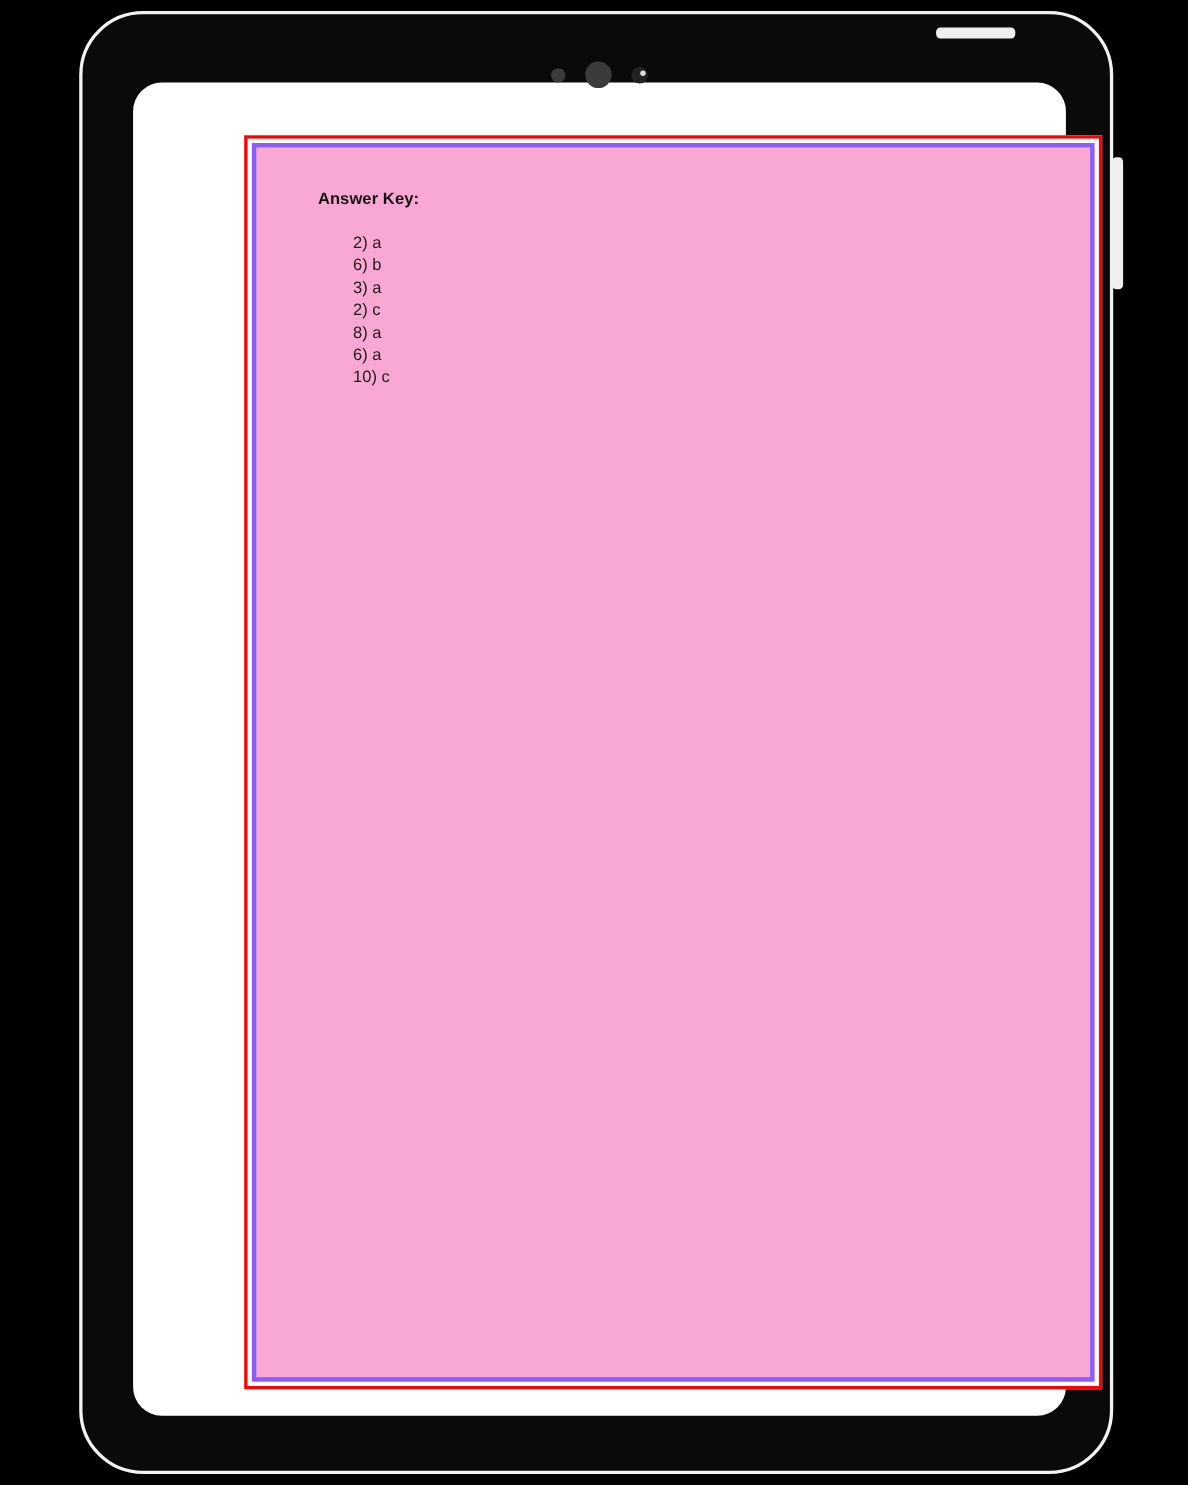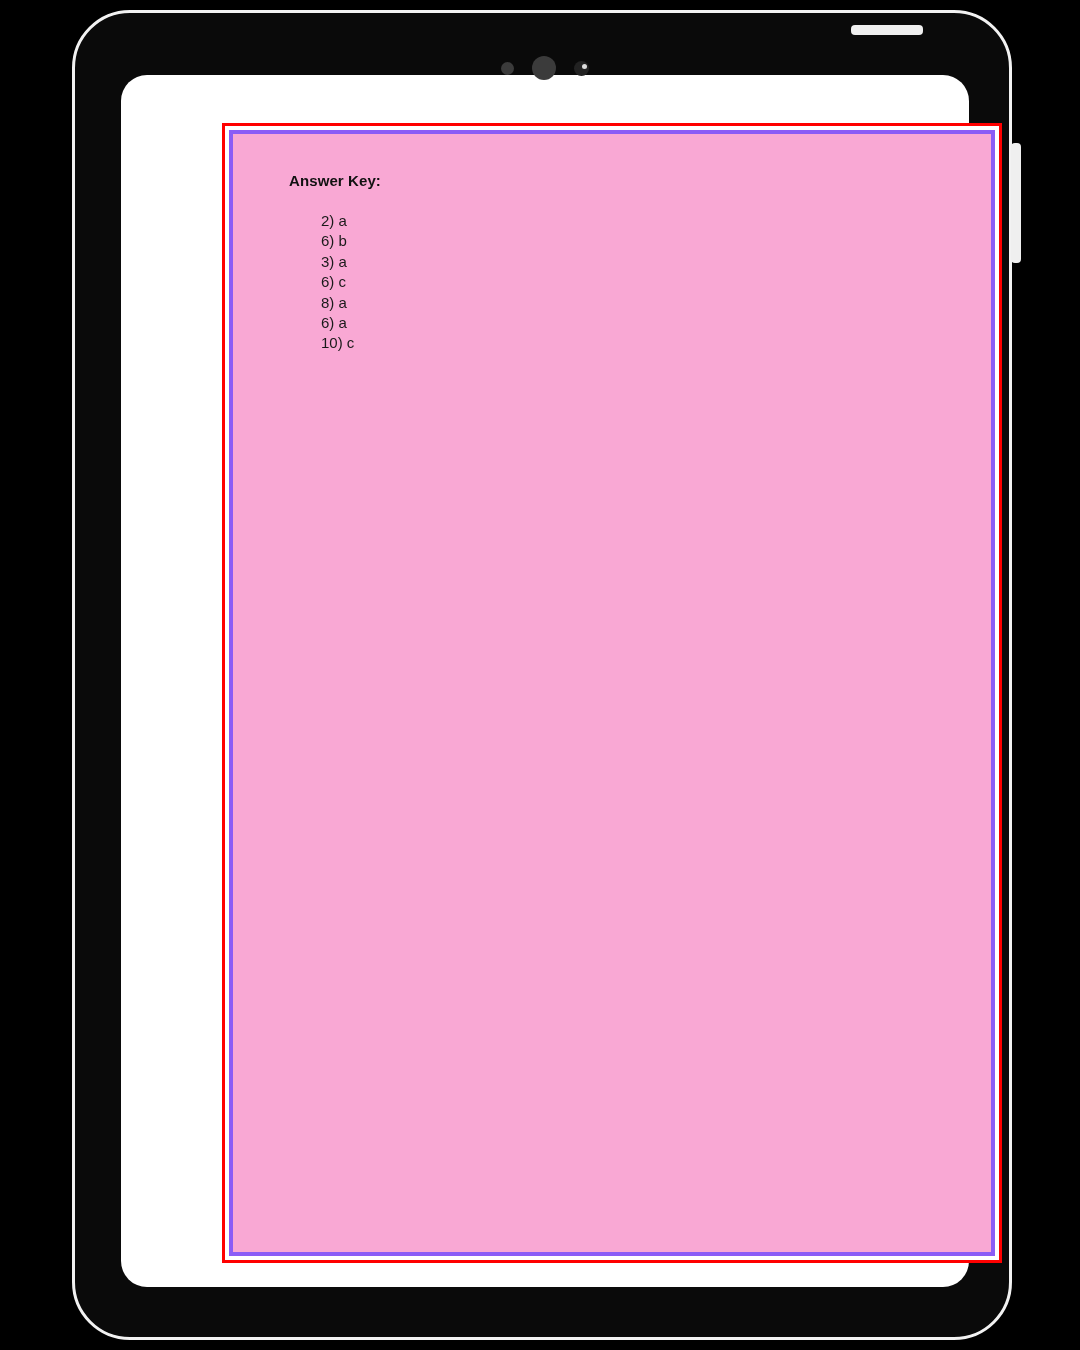--- a/index.html
+++ b/index.html
@@ -178,21 +178,21 @@
         <div class="page-inner">
 
           <div class="doc-content">
 
             <h1 class="doc-title">Answer Key:</h1>
 
             <ul class="answer-list">
               <li>2) a</li>
               <li>6) b</li>
               <li>3) a</li>
-              <li>6) c</li>
+              <li>2) c</li>
               <li>8) a</li>
               <li>6) a</li>
               <li>10) c</li>
             </ul>
 
           </div>
 
         </div>
       </div>
 

